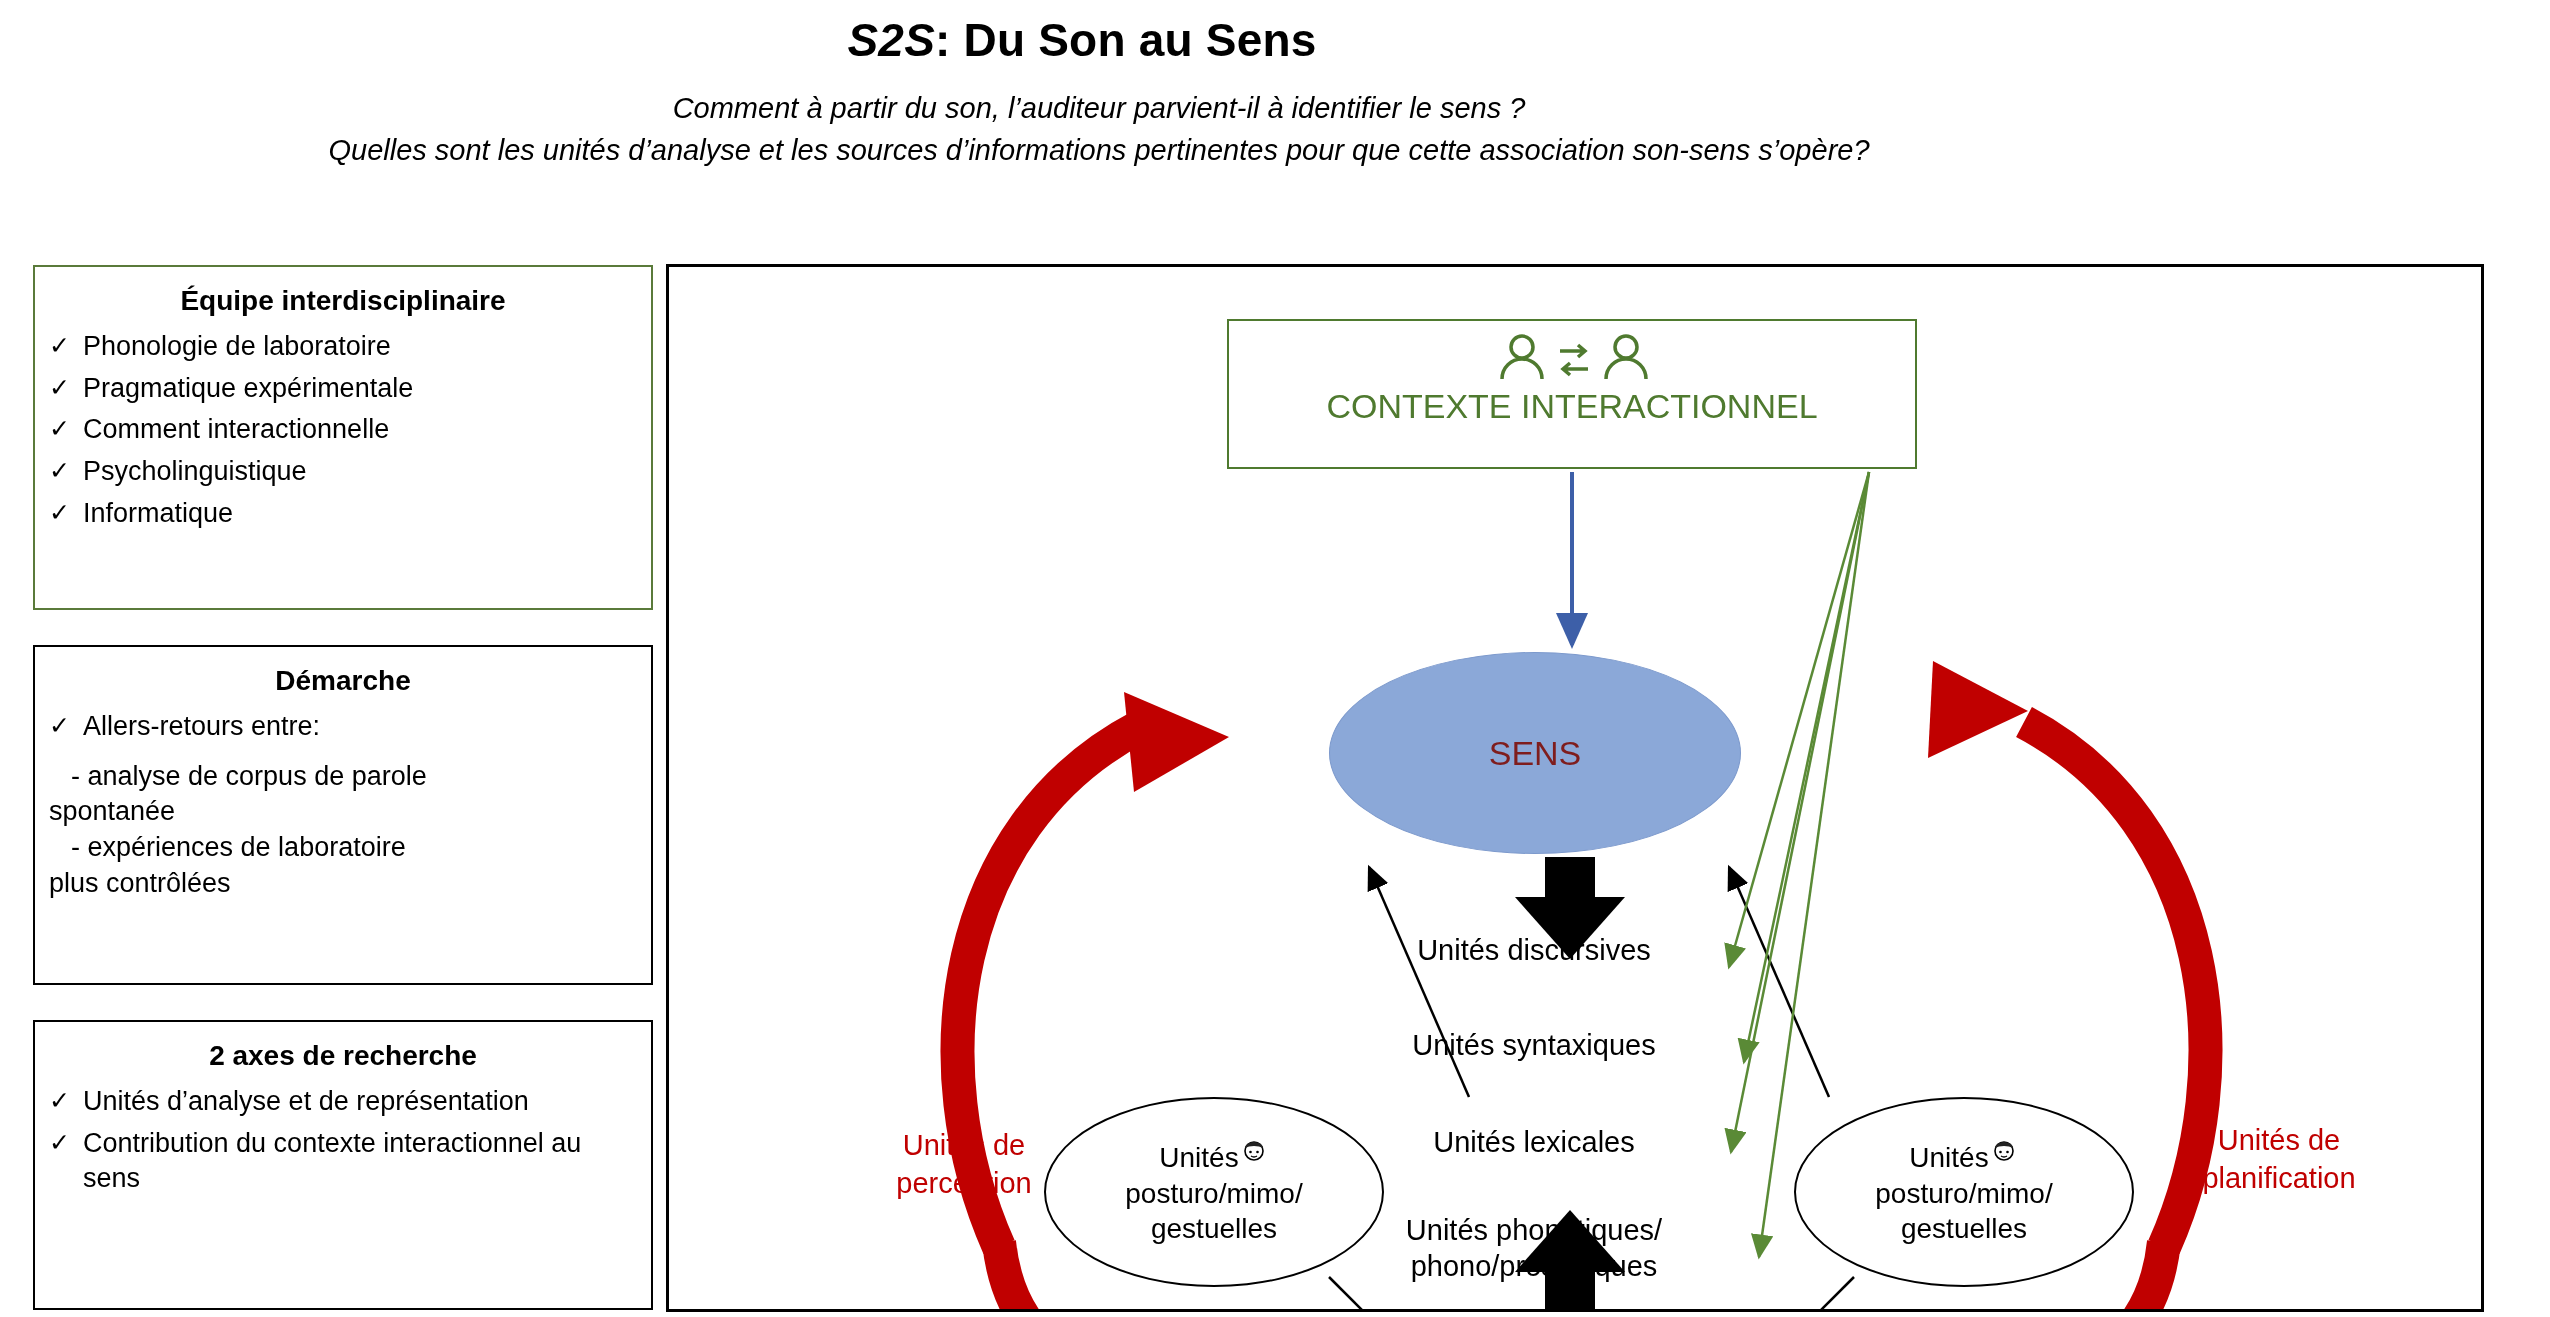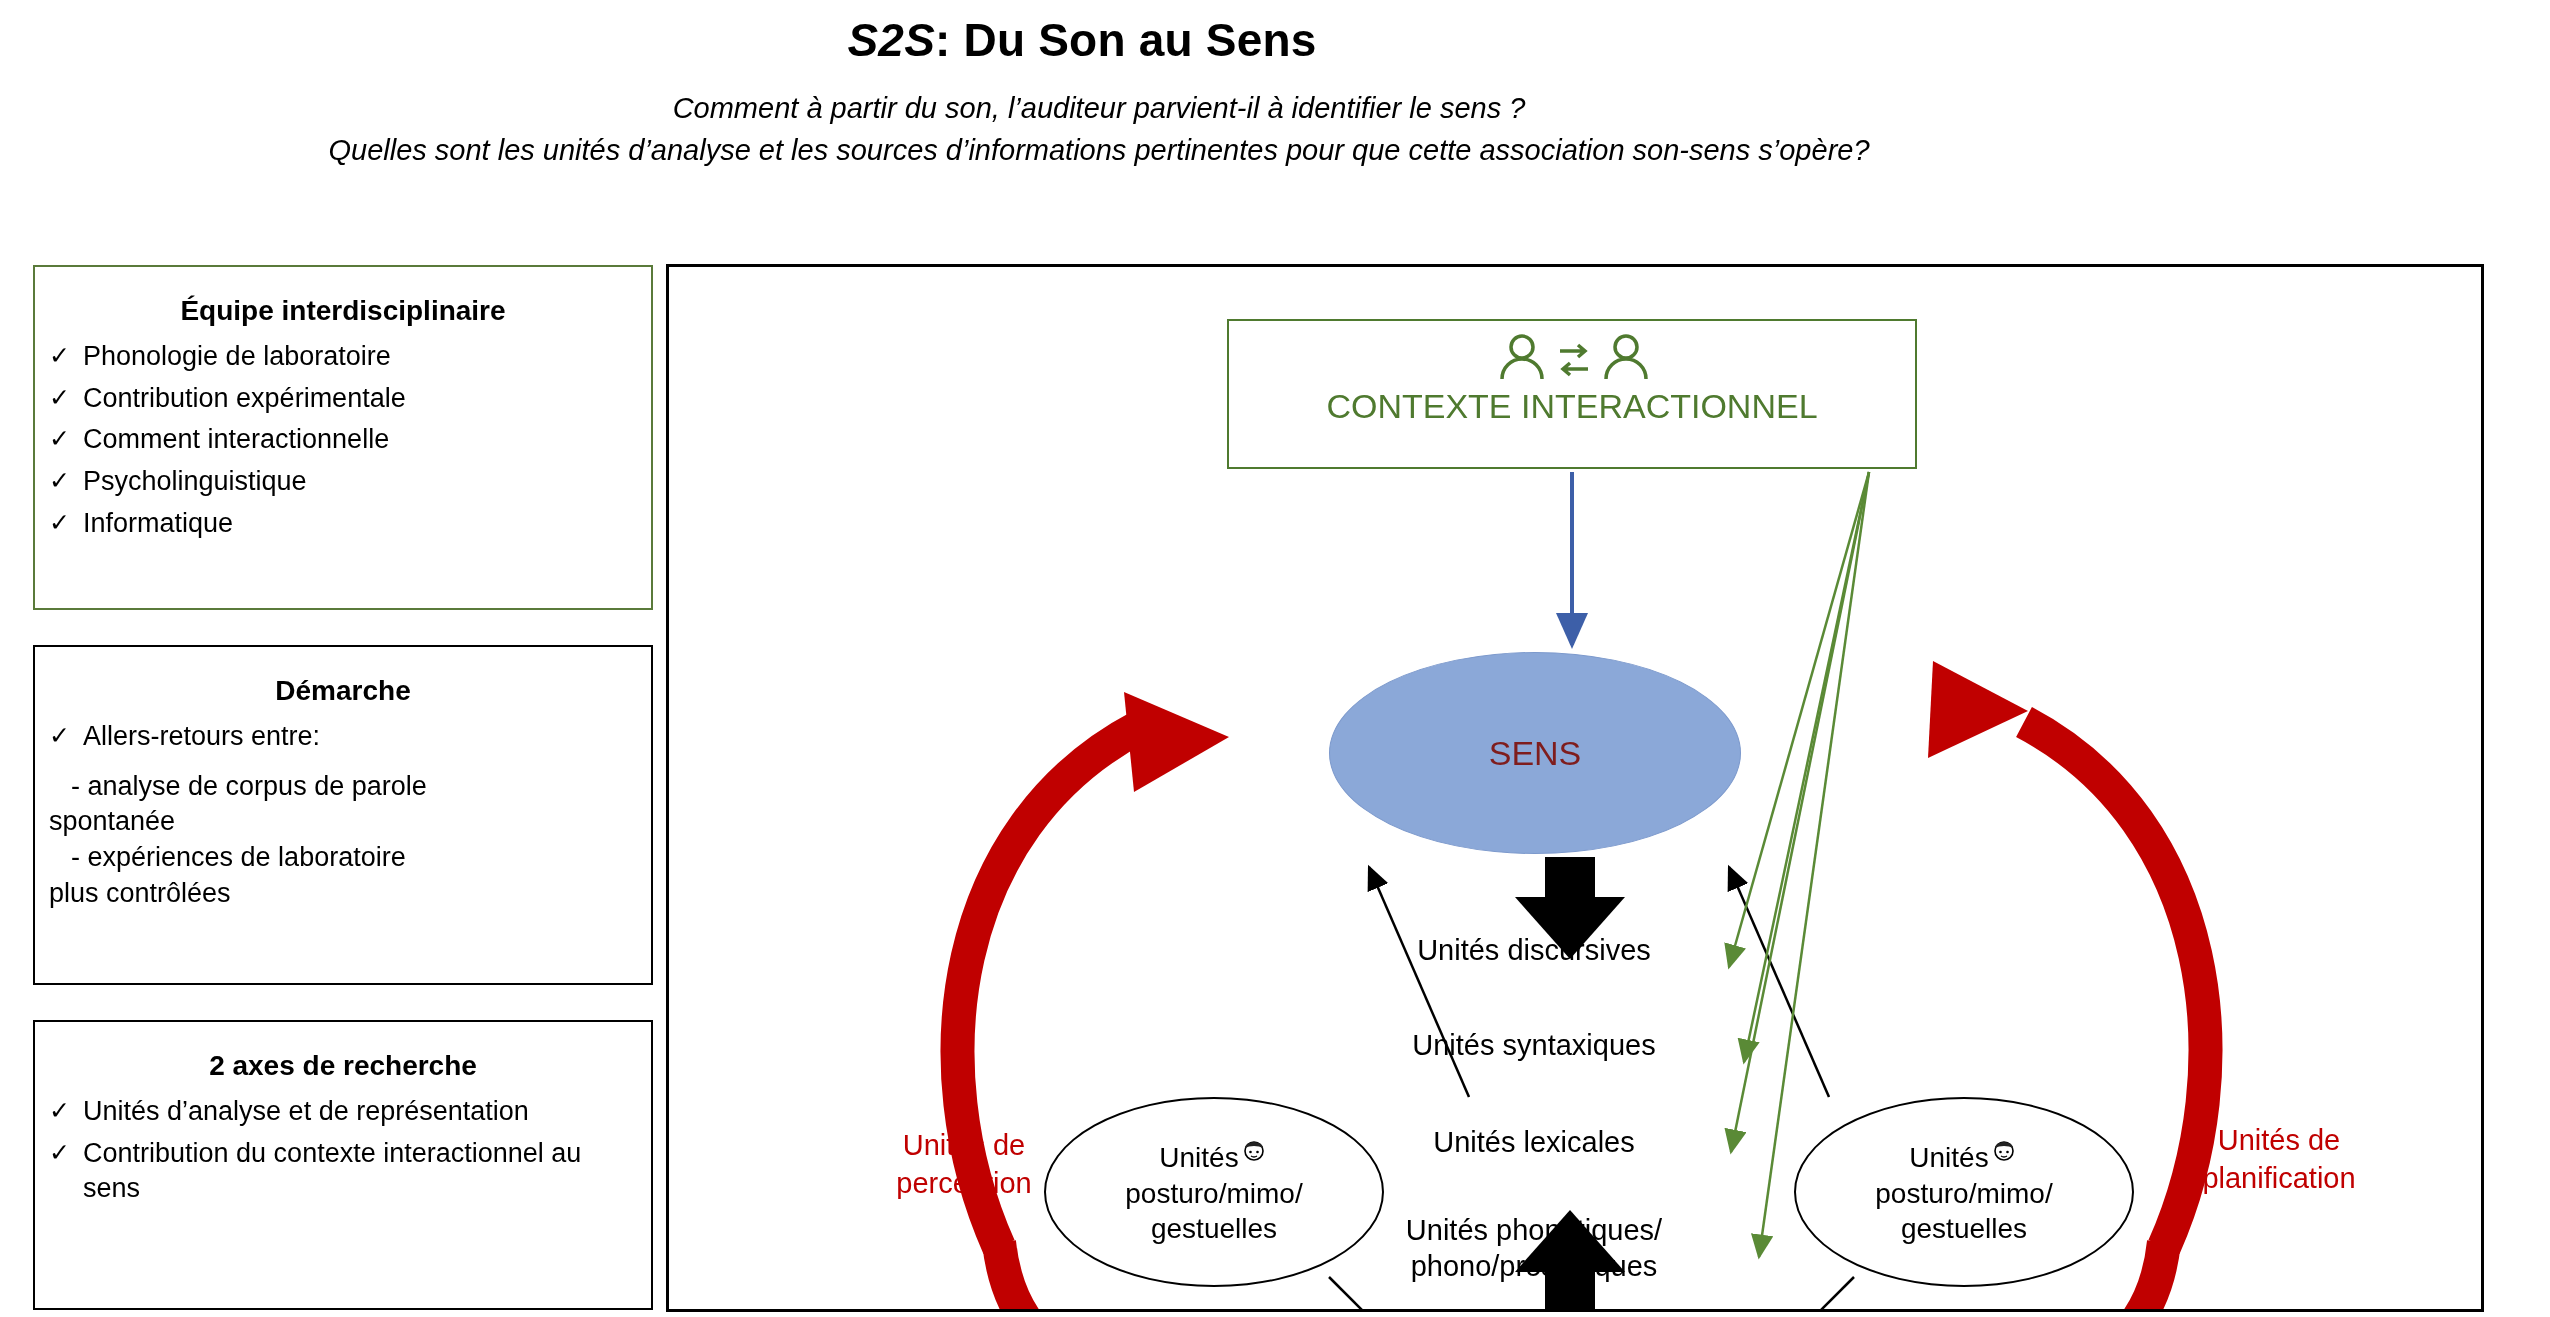--- a/index.html
+++ b/index.html
@@ -44,21 +44,21 @@
   
   .side-box {
     position: absolute;
     box-sizing: border-box;
     background: #ffffff;
   }
   .side-box .box-title {
     text-align: center;
     font-weight: bold;
     font-size: 28px;
-    margin: 28px 0 12px 0;
+    margin: 18px 0 12px 0;
   }
   .side-box ul {
     list-style: none;
     margin: 0;
     padding: 0 10px 8px 14px;
   }
   .side-box li {
     font-size: 27px;
     line-height: 1.32;
     margin-bottom: 6px;
@@ -231,21 +231,21 @@
 
 <div class="side-box" id="box-equipe">
   <div class="box-title">Équipe interdisciplinaire</div>
   <ul>
     <li>
       <span class="chk">✓</span>
       <span class="txt">Phonologie de laboratoire</span>
     </li>
     <li>
       <span class="chk">✓</span>
-      <span class="txt">Contribution expérimentale</span>
+      <span class="txt">Pragmatique expérimentale</span>
     </li>
     <li>
       <span class="chk">✓</span>
       <span class="txt">Comment interactionnelle</span>
     </li>
     <li>
       <span class="chk">✓</span>
       <span class="txt">Psycholinguistique</span>
     </li>
     <li>

